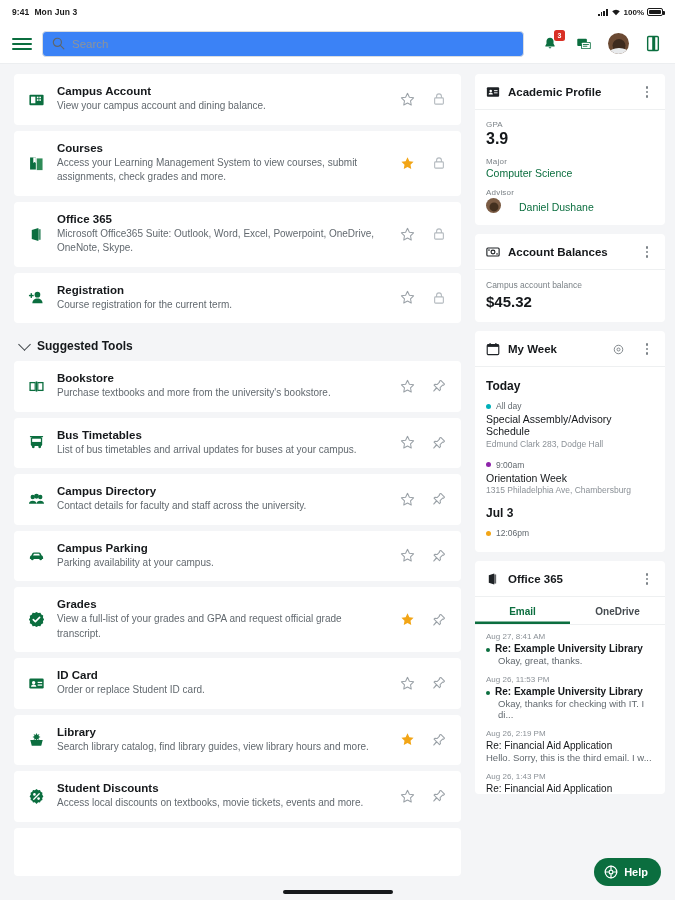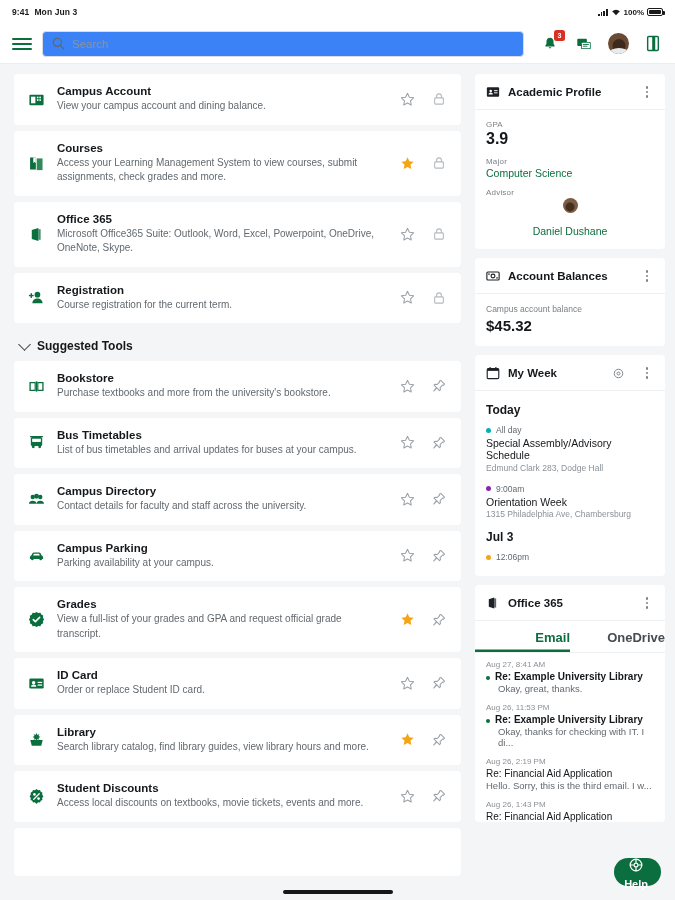--- a/index.html
+++ b/index.html
@@ -118,61 +118,61 @@
   }
   .card-head .ct { flex:1; font-size:11.5px; font-weight:700; color:#15181b; }
   .kebab { width:14px; display:flex; flex-direction:column; align-items:center;
     gap:2px; cursor:pointer; }
   .kebab i { width:2.5px; height:2.5px; border-radius:50%; background:#7b8287; display:block; }
   .card-body { padding: 10px 11px 12px 11px; }
 
   .fld-label { font-size:8px; color:#7b8287; margin-bottom:1px; letter-spacing:.2px; }
   .fld-gpa { font-size:16px; font-weight:700; color:#15181b; margin-bottom:9px; }
   .fld-val { font-size:10.5px; color:#0b6e3f; margin-bottom:9px; }
-  .advisor { display:flex; align-items:center; gap:12px;flex-direction:column; }
+  .advisor { display:flex; align-items:flex-end; gap:18px; }
   .adv-av { width:15px; height:15px; border-radius:50%; background:#7b5c44;
     position:relative; overflow:hidden; flex:none; }
   .adv-av::after { content:''; position:absolute; left:50%; top:50%;
     transform:translate(-50%,-40%); width:9px; height:9px; border-radius:50%;
     background:#43301f; }
   .adv-name { font-size:10.5px; color:#0b6e3f; }
 
   .bal-label { font-size:8.5px; color:#7b8287; margin-bottom:3px; }
   .bal-amt { font-size:15px; font-weight:700; color:#15181b; }
 
   .day-head { font-size:12px; font-weight:700; color:#15181b;
     margin: 2px 0 8px 0; }
   .evt { margin-bottom:11px; }
   .evt-time { display:flex; align-items:center; gap:5px; font-size:8.5px;
     color:#62696f; margin-bottom:2px; }
   .dot { width:5px; height:5px; border-radius:50%; flex:none; }
   .evt-title { font-size:10.5px; color:#15181b; margin-bottom:1.5px; }
   .evt-loc { font-size:8.5px; color:#8b9197; }
 
   .tabs { display:flex; border-bottom:1px solid #eef0f1; }
-  .tab { flex:1; text-align:right; padding:9px 0 7px 0; font-size:13px;
+  .tab { flex:1; text-align:center; padding:9px 0 7px 0; font-size:10px;
     font-weight:700; color:#454b50; cursor:pointer; }
   .tab.active { color:#0b6e3f; box-shadow: inset 0 -2.5px 0 #0b6e3f; }
   .mail { padding: 7px 11px 0 11px; }
   .mail-date { font-size:8px; color:#8b9197; margin-bottom:2px; }
   .mail-row { display:flex; gap:5px; align-items:flex-start; }
   .mdot { width:4px; height:4px; border-radius:50%; background:#0b6e3f;
     margin-top:4.5px; flex:none; }
   .mail-subj { font-size:10px; color:#15181b; margin-bottom:1px; }
   .mail-subj.unread { font-weight:700; }
   .mail-prev { font-size:9.5px; color:#62696f; margin-bottom:9px; }
   .mail-prev.ind { margin-left:12px; }
   .mail-row .mail-subj { flex:1; }
 
   
   .fab {
     position:absolute; right:14px; bottom:14px; height:28px;
     background:#0b6e3f; color:#fff; border-radius:14px;
     display:flex; align-items:center; gap:6px; padding:0 13px 0 10px;
-    font-size:11px; font-weight:700; cursor:pointer;flex-direction:column;
+    font-size:11px; font-weight:700; cursor:pointer;
   }
   .home-ind {
     position:absolute; left:50%; transform:translateX(-50%); bottom:6px;
     width:110px; height:4px; border-radius:3px; background:#15181b;
   }
   svg { display:block; }
 </style>
 </head>
 <body>
 

